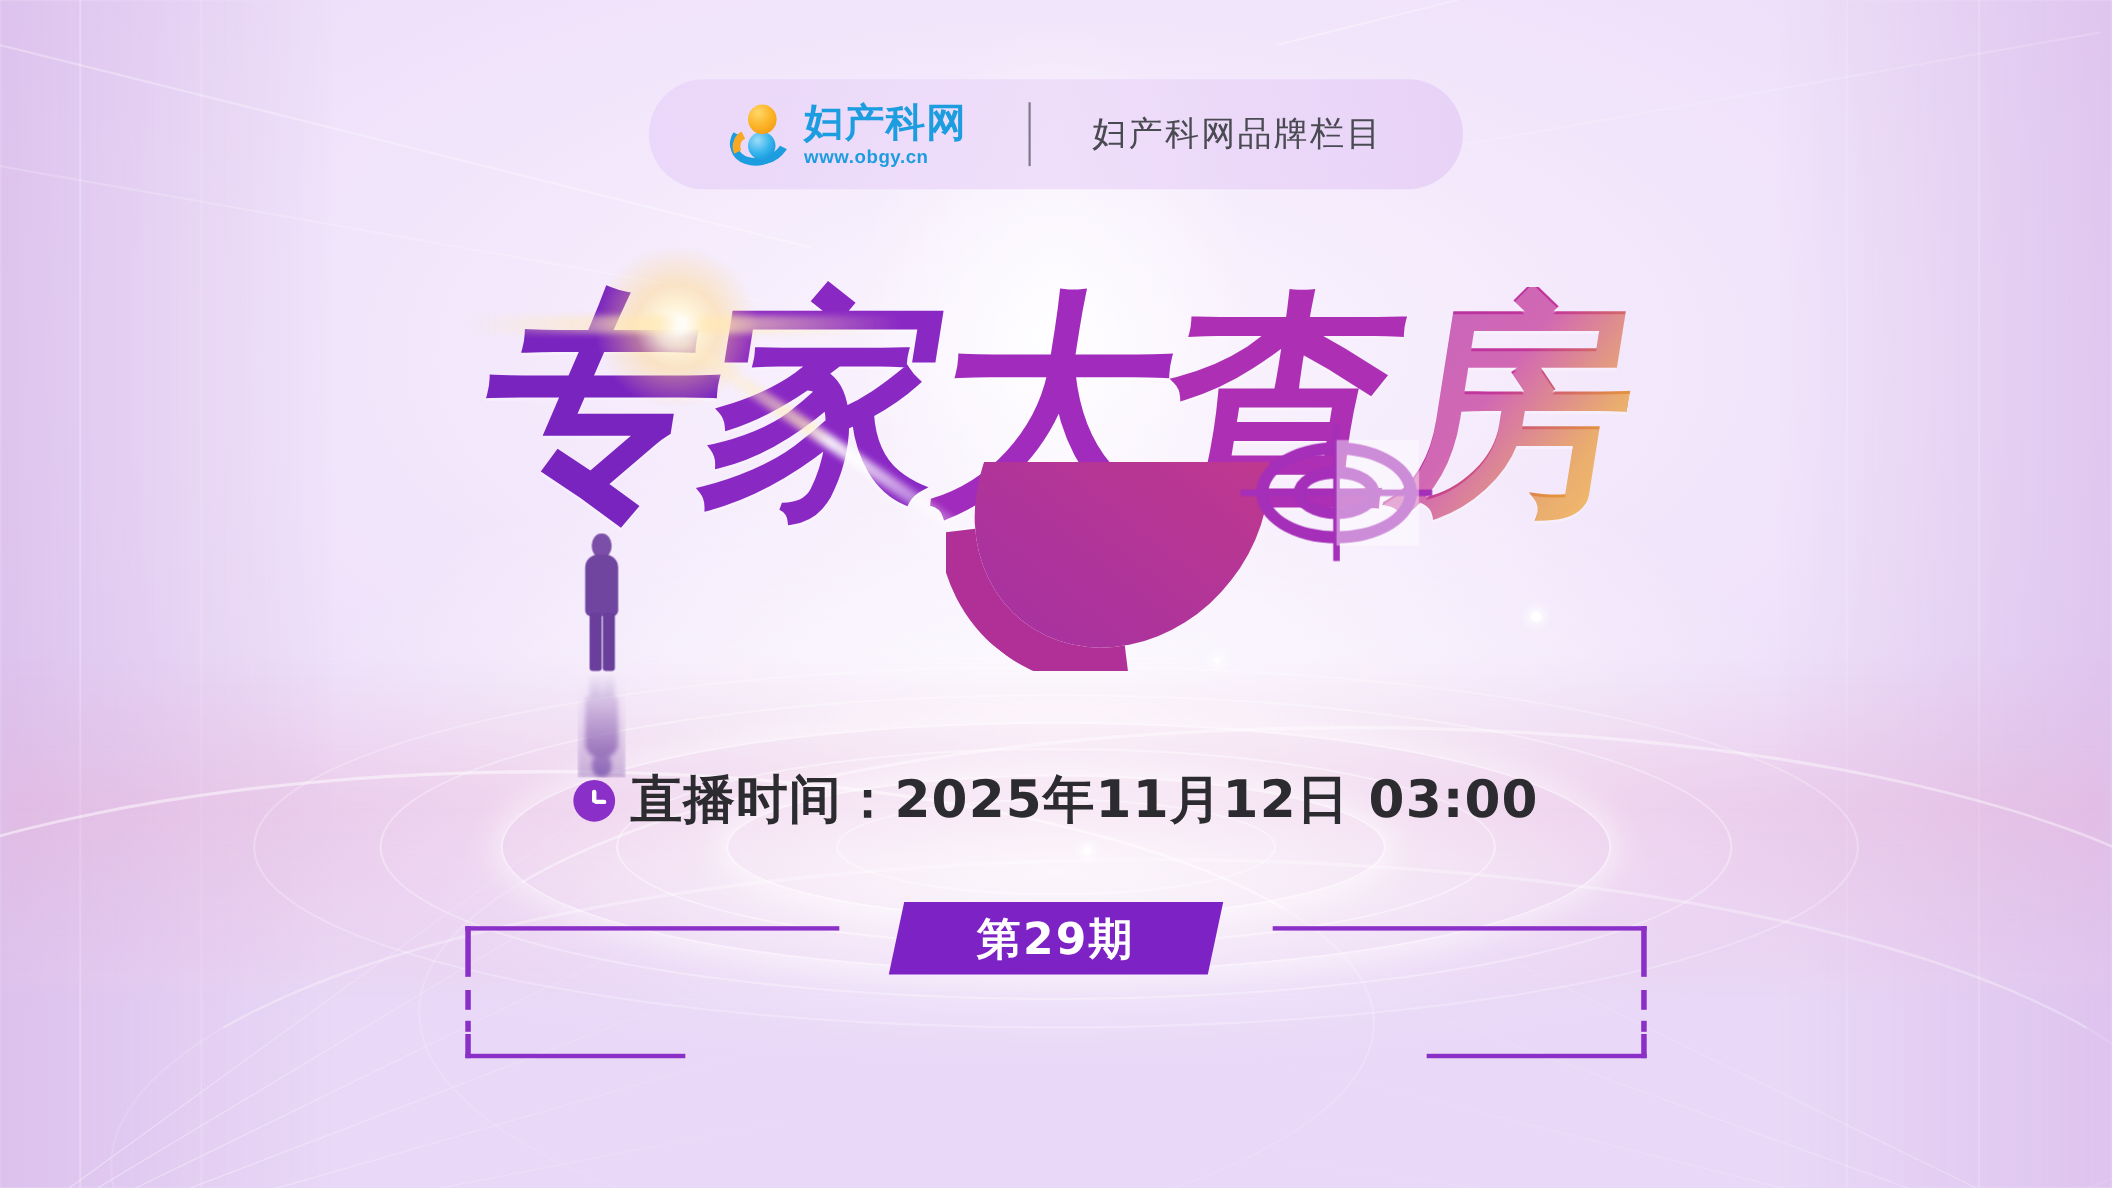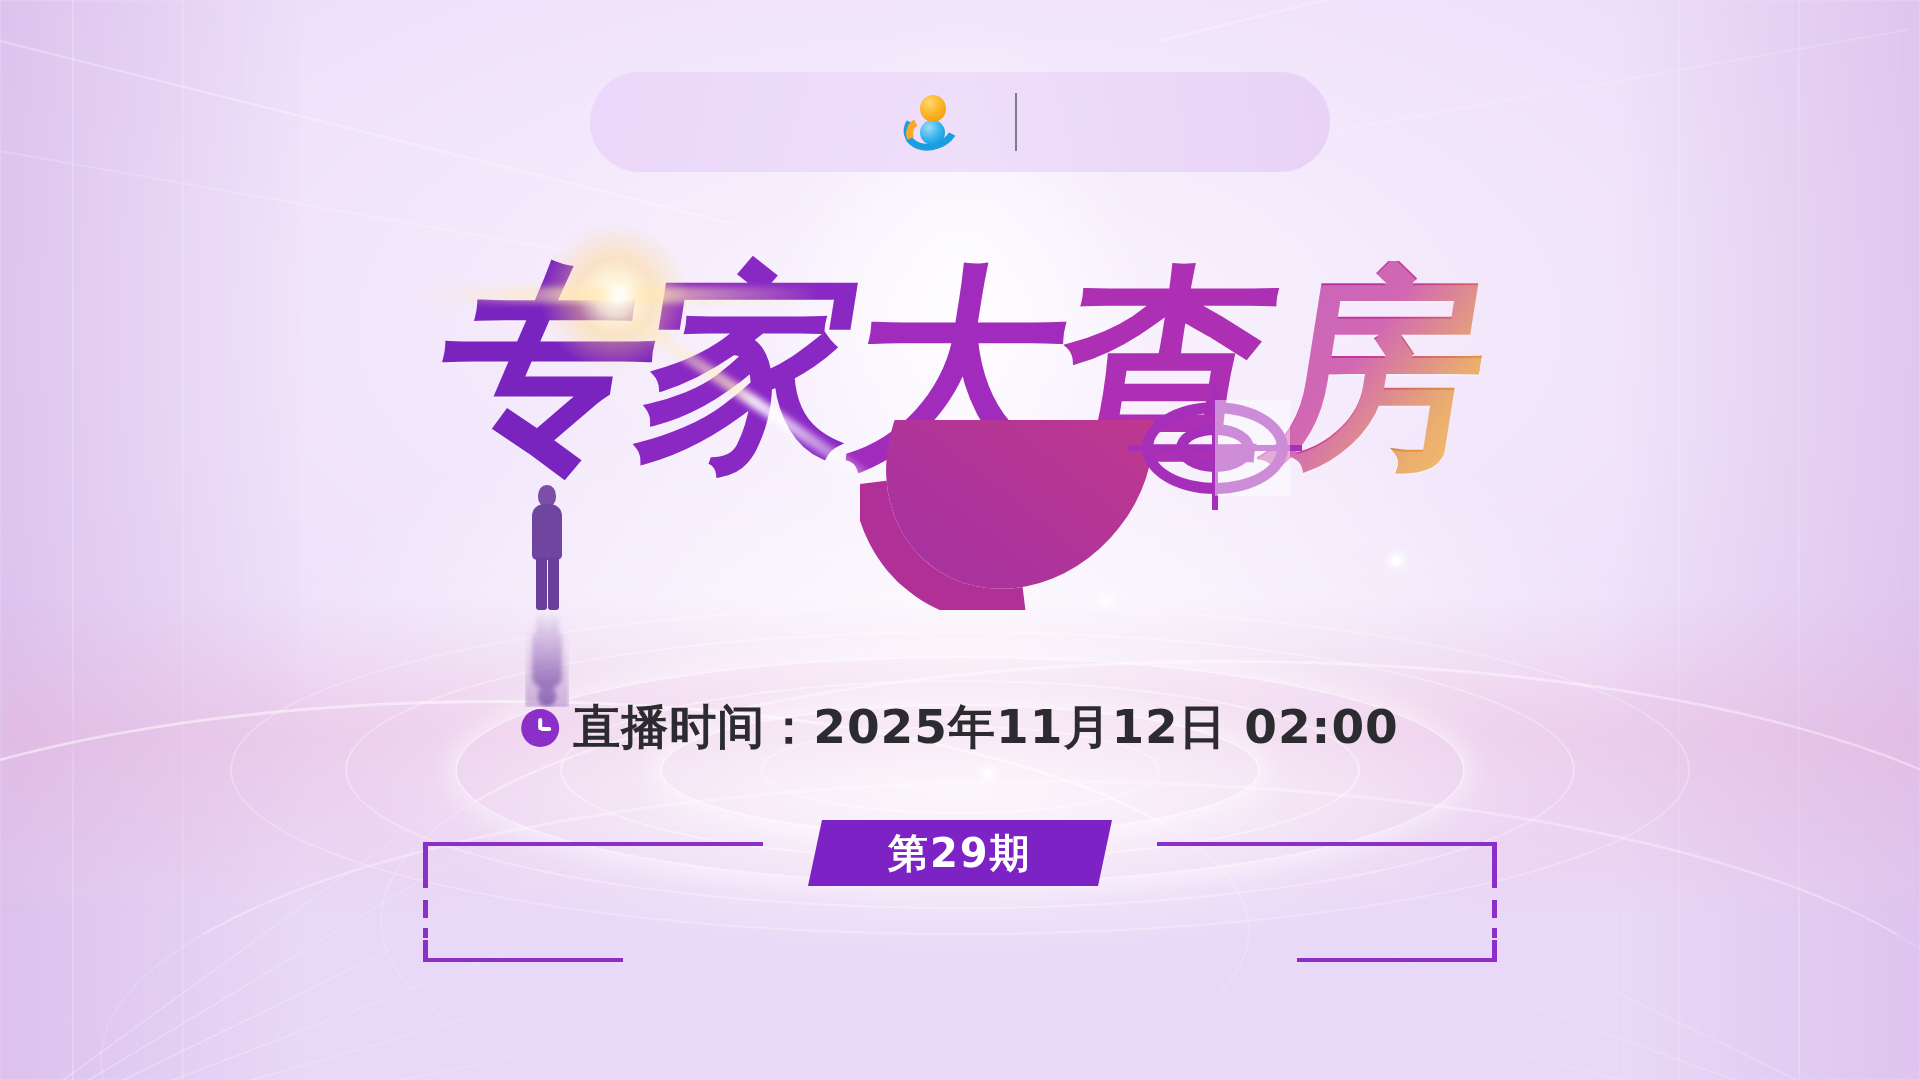--- a/index.html
+++ b/index.html
@@ -286,22 +286,27 @@
 </div>
 
 <div class="pill">
   <div class="pill-left">
     <div class="logo-mark">
       <div class="lm-arcblue"></div>
       <div class="lm-arcorange"></div>
       <div class="lm-body"></div>
       <div class="lm-head"></div>
     </div>
+    <div class="logo-text">
+      <div class="logo-cn">妇产科网</div>
+      <div class="logo-url">www.obgy.cn</div>
+    </div>
   </div>
   <div class="pill-div"></div>
+  <div class="pill-right">妇产科网品牌栏目</div>
 </div>
 
 <div class="title">
   <span class="tchar tc1">专</span>
   <span class="tchar tc2">家</span>
   <span class="tchar tc3">大</span>
   <span class="tchar tc4">查</span>
   <span class="tchar tc5">房</span>
 </div>
 <div class="flare"></div>
@@ -317,21 +322,21 @@
   <div class="t-line v"></div>
   <div class="t-ell e2"></div>
   <div class="target-hi"></div>
 </div>
 
 <div class="livetime">
   <div class="clock">
     <div class="clk-h hh"></div>
     <div class="clk-h mm"></div>
   </div>
-  <div class="lt-text">直播时间：2025年11月12日 02:00</div>
+  <div class="lt-text">直播时间：2025年11月12日 03:00</div>
 </div>
 
 <div class="bottom">
   <div class="bf-line topL"></div>
   <div class="bf-line topR"></div>
   <div class="bf-line bottomL"></div>
   <div class="bf-line bottomR"></div>
 
   <div class="bf-side l s1"></div>
   <div class="bf-side l s2"></div>

